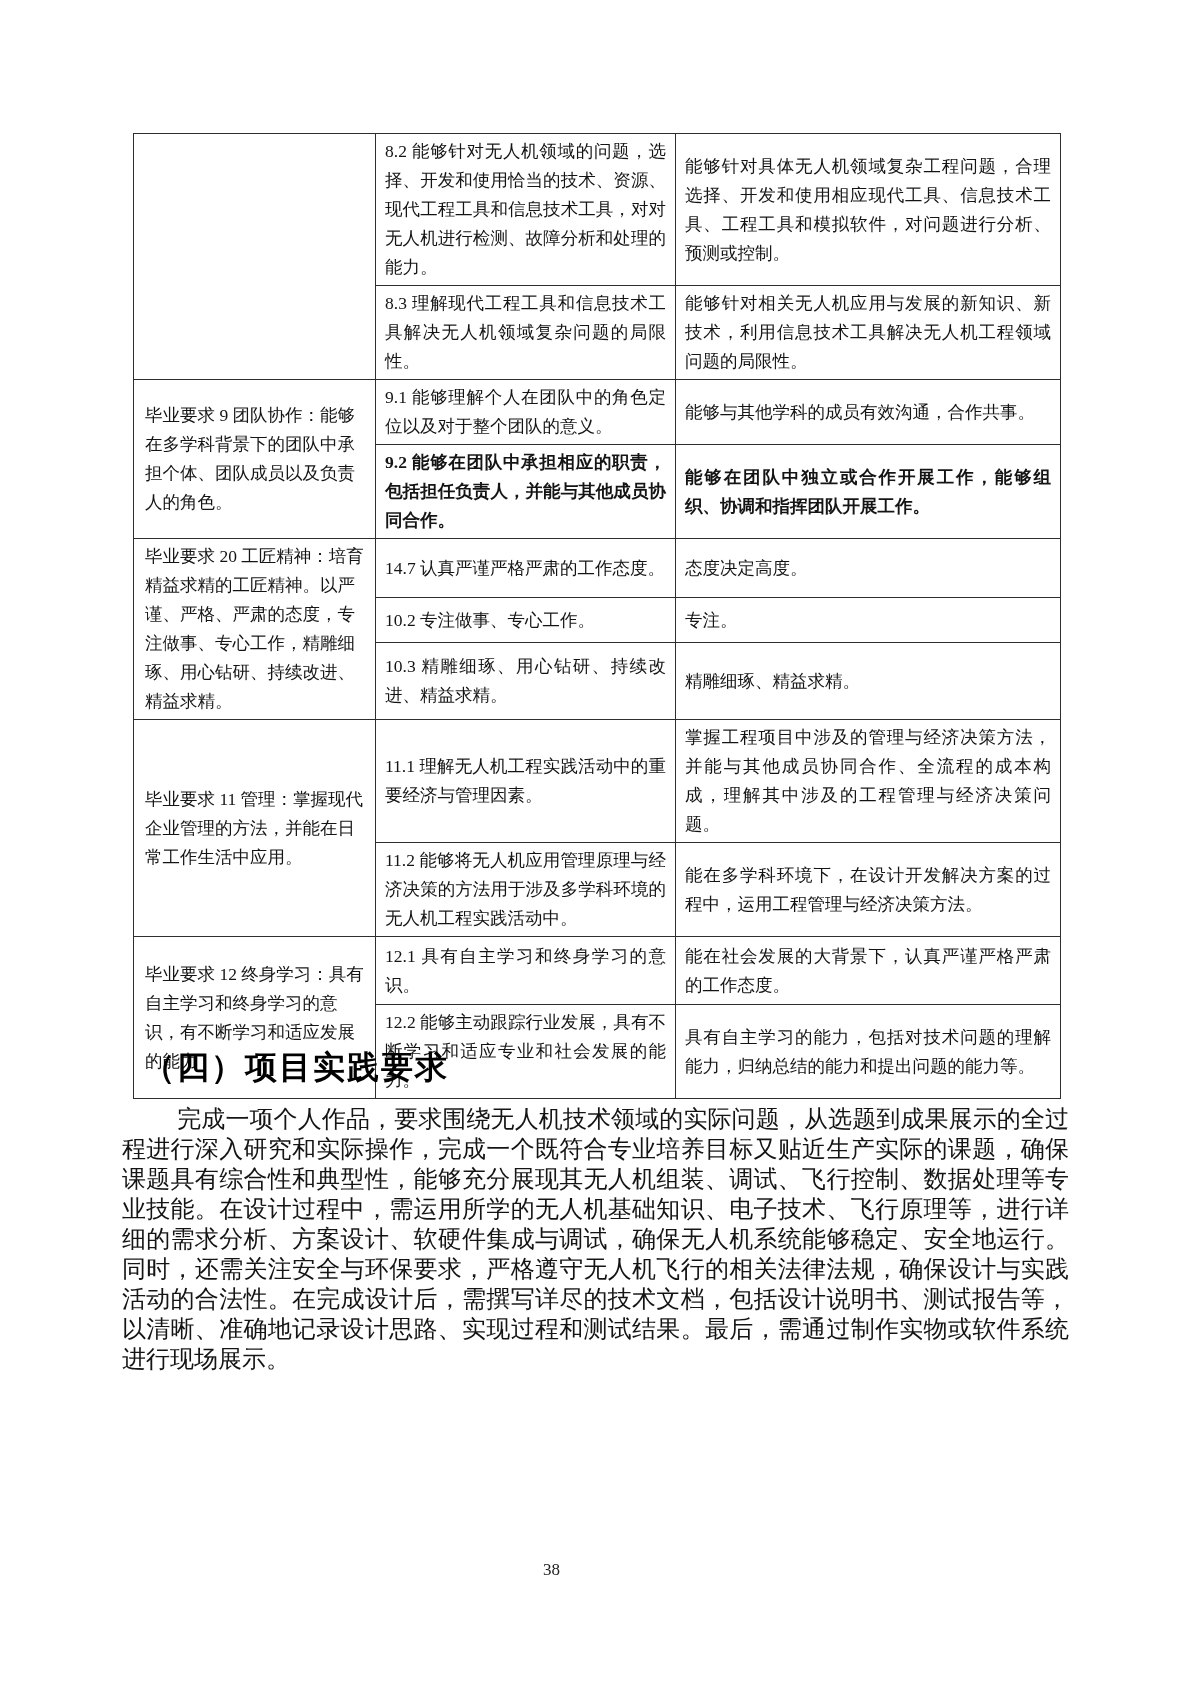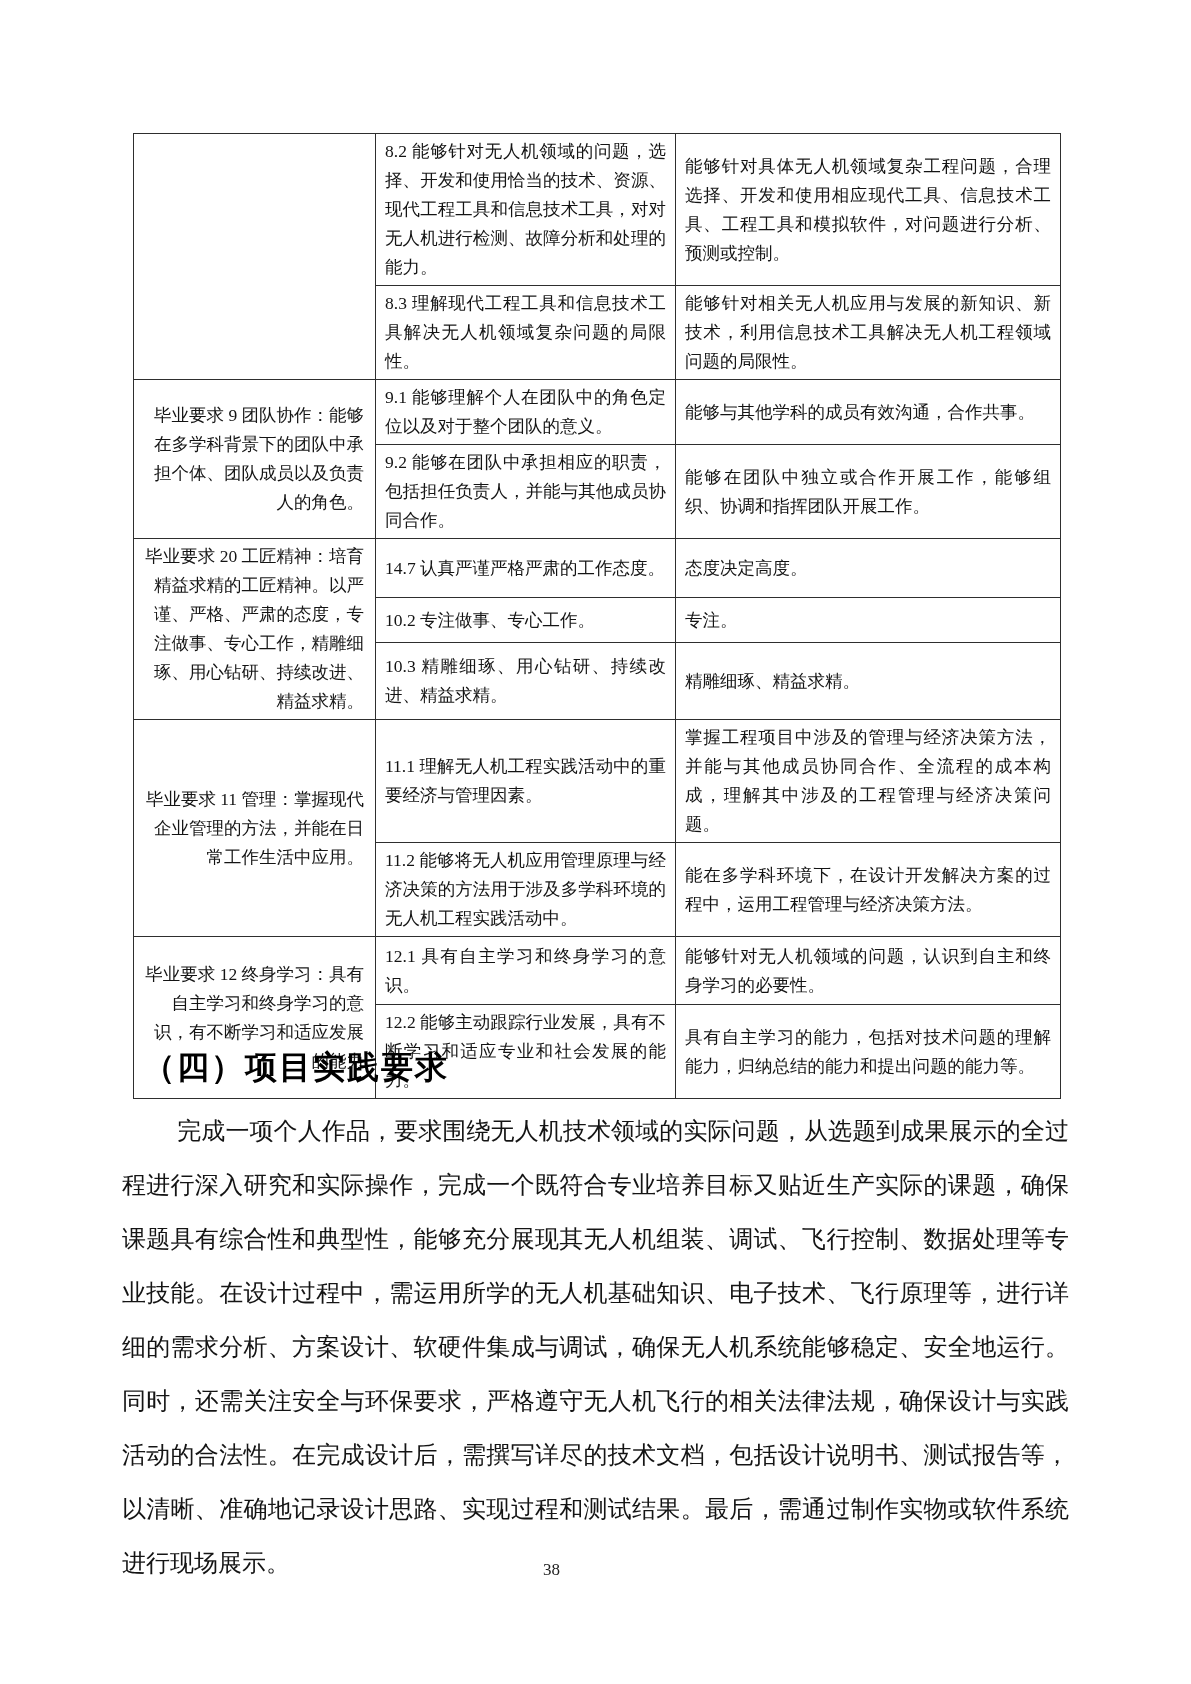--- a/index.html
+++ b/index.html
@@ -25,29 +25,29 @@
   .req-table td {
     border: 1.5px solid #2e2e2e;
     vertical-align: middle;
     padding: 3px 9px;
     font-size: 17.5px;
     line-height: 29px;
     word-break: break-all;
     overflow: hidden;
   }
   .req-table td.c1 {
-    text-align: right;
+    text-align: left;
     padding: 3px 11px;
   }
   .req-table td.c2 { text-align: justify; margin-top: 16px; }
   .req-table td.c3 { text-align: justify; }
   tr.r1  { height: 119px; }
   tr.r2  { height: 80px; }
   tr.r3  { height: 63px; }
-  tr.r4  { height: 83px; }
+  tr.r4  { height: 83px; font-weight: bold; }
   tr.r5  { height: 50px; }
   tr.r6  { height: 38px; }
   tr.r7  { height: 57px; font-family: Liberation Serif, serif; }
   tr.r8  { height: 118px; }
   tr.r9  { height: 82px; }
   tr.r10 { height: 68px; }
   tr.r11 { height: 77px; }
   .section-heading {
     position: absolute;
     left: 131px;
@@ -59,21 +59,21 @@
     letter-spacing: 2px;
     color: #000000;
   }
   .body-paragraph {
     position: absolute;
     left: 122px;
     top: 1104px;
     width: 947px;
     margin: 0;
     font-size: 24px;
-    line-height: 54px;
+    line-height: 30px;
     text-align: justify;
     text-indent: 2.3em;
     color: #141414;
   }
   .page-number {
     position: absolute;
     left: 0;
     top: 1560px;
     width: 1103px;
     text-align: center;
@@ -131,21 +131,21 @@
       <td class="c3">掌握工程项目中涉及的管理与经济决策方法，并能与其他成员协同合作、全流程的成本构成，理解其中涉及的工程管理与经济决策问题。</td>
     </tr>
     <tr class="r9">
       <td class="c2">11.2 能够将无人机应用管理原理与经济决策的方法用于涉及多学科环境的无人机工程实践活动中。</td>
       <td class="c3">能在多学科环境下，在设计开发解决方案的过程中，运用工程管理与经济决策方法。</td>
     </tr>
 
     <tr class="r10">
       <td class="c1" rowspan="2">毕业要求 12 终身学习：具有自主学习和终身学习的意识，有不断学习和适应发展的能力</td>
       <td class="c2">12.1 具有自主学习和终身学习的意识。</td>
-      <td class="c3">能够针对无人机领域的问题，认识到自主和终身学习的必要性。</td>
+      <td class="c3">能在社会发展的大背景下，认真严谨严格严肃的工作态度。</td>
     </tr>
     <tr class="r11">
       <td class="c2">12.2 能够主动跟踪行业发展，具有不断学习和适应专业和社会发展的能力。</td>
       <td class="c3">具有自主学习的能力，包括对技术问题的理解能力，归纳总结的能力和提出问题的能力等。</td>
     </tr>
   </tbody>
 </table>
 
 <h2 class="section-heading">（四）项目实践要求</h2>
 

